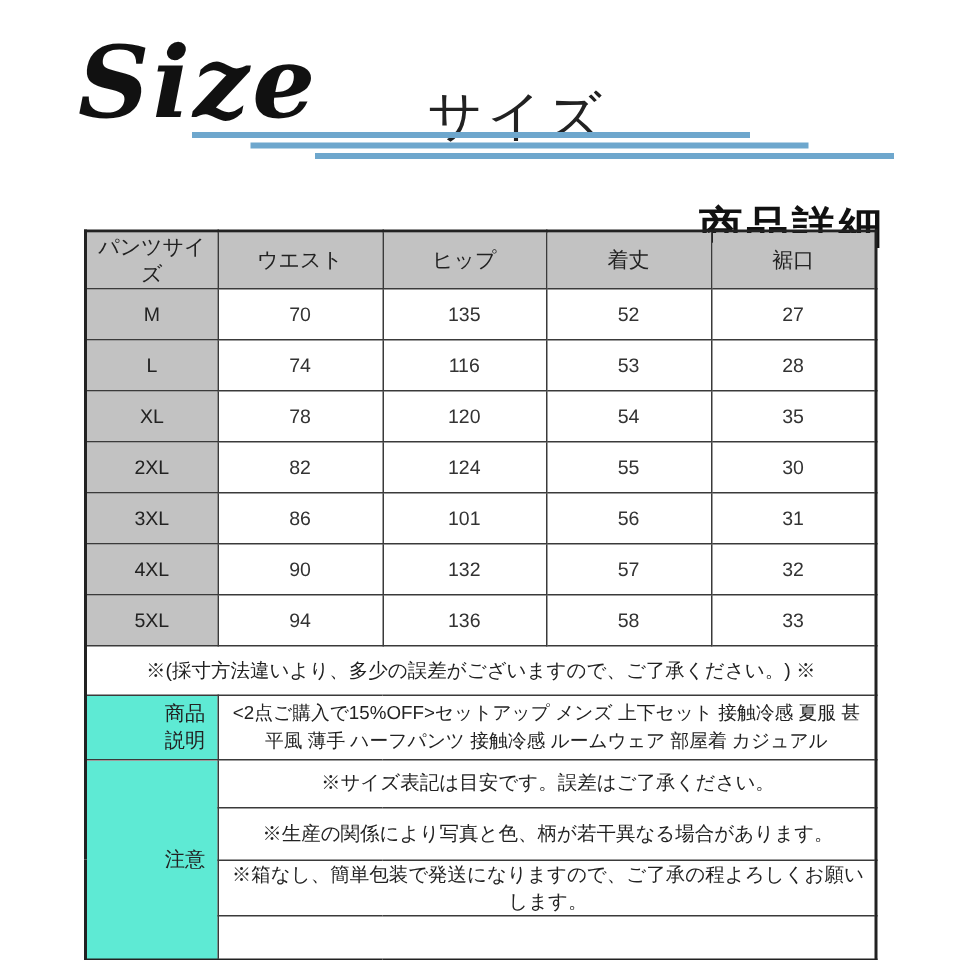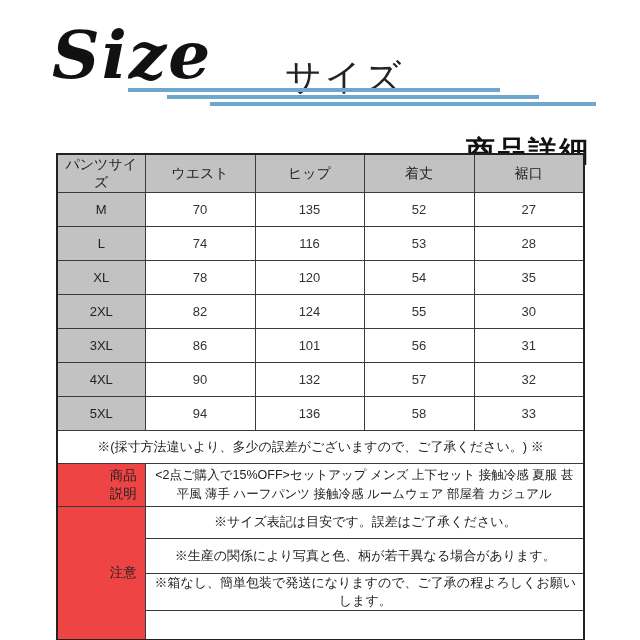--- a/index.html
+++ b/index.html
@@ -88,21 +88,21 @@
   }
   .size-table tr.data-row { height: 34px; }
   .size-table td.size-head {
     background: #c2c2c2;
     color: #222;
   }
   .size-table tr.note-row { height: 33px; }
   .size-table td.note-cell { font-size: 13px; color: #222; }
   .size-table tr.desc-row { height: 41px; }
   .size-table td.label-cell {
-    background: #ef4444;
+    background: #5eead4;
     font-size: 13.5px;
     color: #222;
     padding-left: 48px;
   }
   .size-table td.desc-cell {
     font-size: 12.5px;
     line-height: 1.5;
     color: #222;
     padding: 2px 8px;
   }

